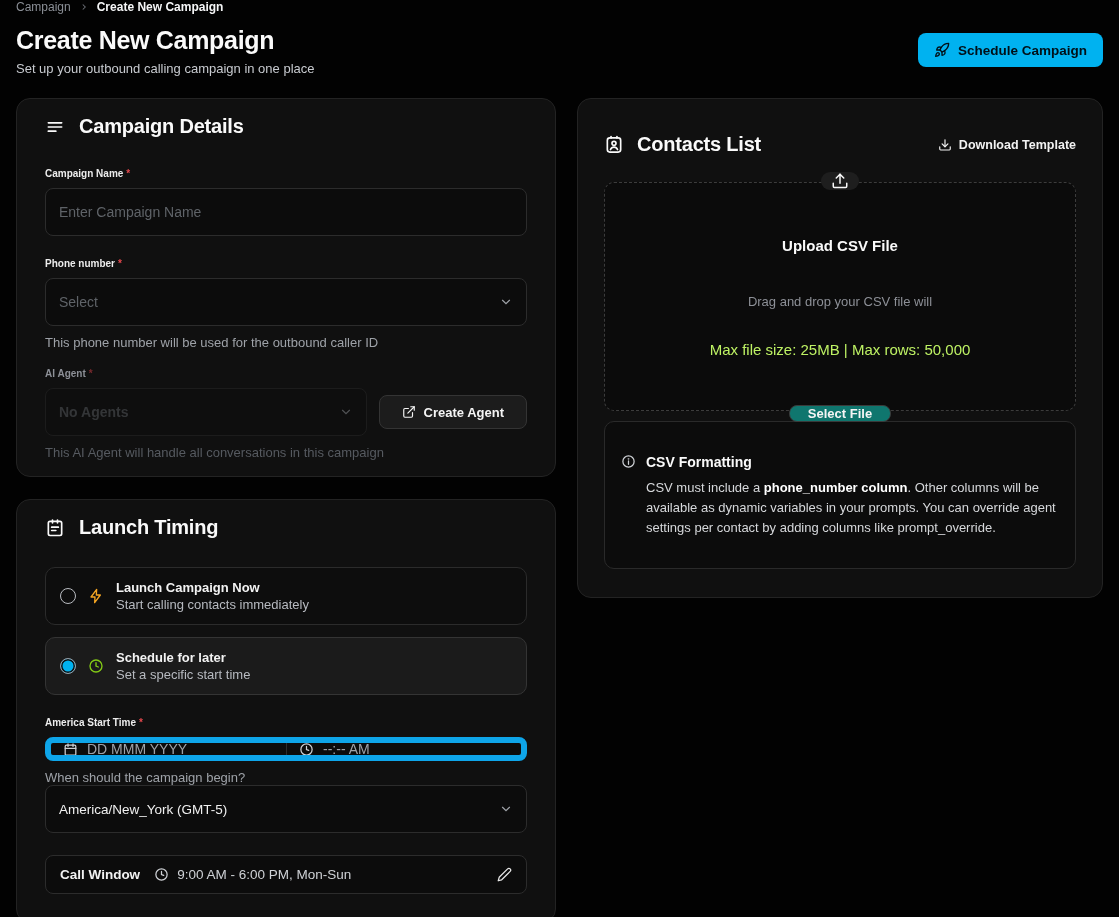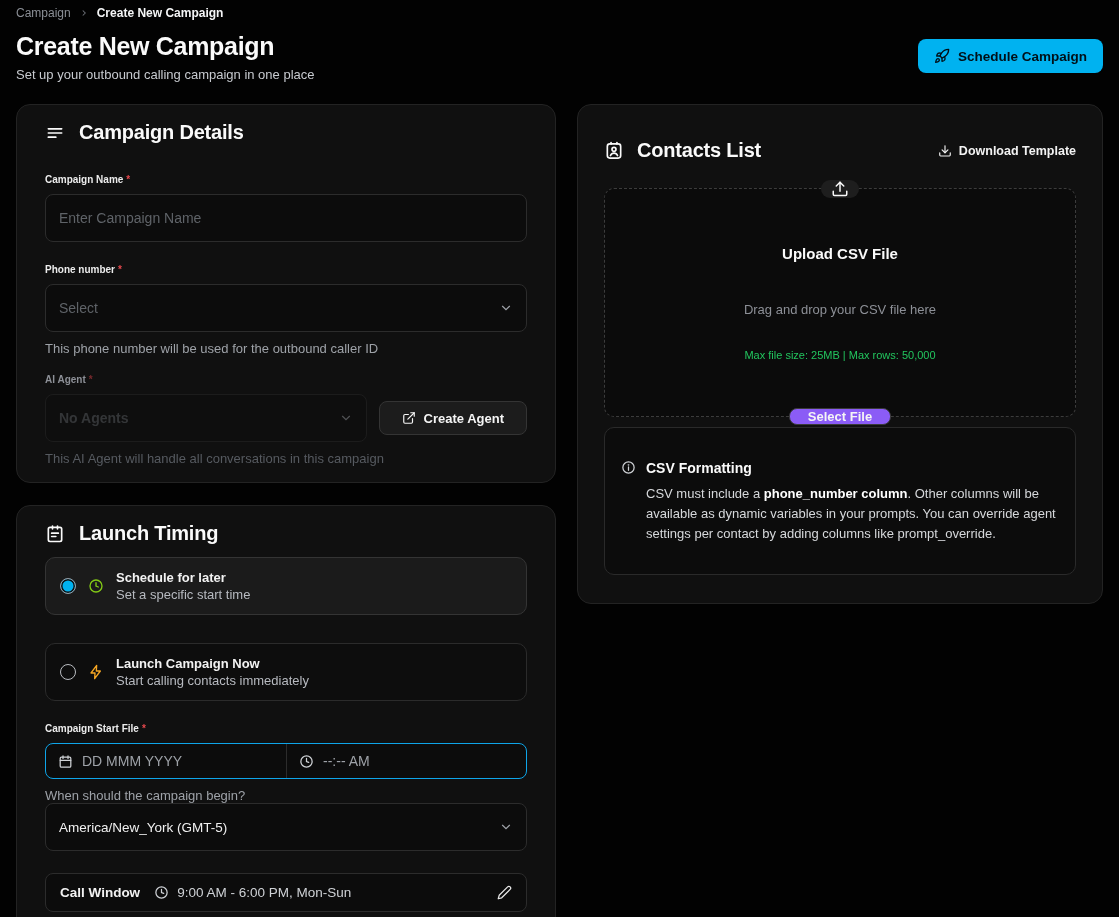--- a/index.html
+++ b/index.html
@@ -7,21 +7,21 @@
   body {
     background:#020202;
     color:#fff;
     font-family:"Liberation Sans", sans-serif;
     overflow:hidden;
     position:relative;
   }
   .page { padding:0 16px; }
 
   
-  .breadcrumb { display:flex; align-items:center; gap:8px; padding-top:6px; font-size:12px; }
+  .breadcrumb { display:flex; align-items:center; gap:8px; font-size:12px; }
   .crumb-parent { color:#8b8f96; cursor:pointer; }
   .crumb-sep { color:#6b6f76; font-size:11px; }
   .crumb-current { color:#f5f6f7; font-weight:700; }
   .header-row { display:flex; justify-content:space-between; align-items:flex-start; margin-top:12px; }
   h1.page-title { font-size:25px; font-weight:700; letter-spacing:-0.3px; color:#fafafa; }
   .page-subtitle { margin-top:6px; font-size:13px; color:#c8cbd0; }
   .btn-schedule {
     display:flex; align-items:center; gap:8px;
     background:#00b2f0; color:#001018;
     border:none; border-radius:8px;
@@ -92,22 +92,22 @@
   .option-box.selected { background:#1b1b1b; border-color:#343434; }
   .radio {
     width:16px; height:16px; border-radius:50%;
     border:1.5px solid #b9bcc1; background:transparent; flex:none;
   }
   .radio.checked { border-color:#9a9da3; background:#00b2f0; box-shadow:inset 0 0 0 1.5px #0d0d0d; }
   .option-text .opt-title { font-size:13px; font-weight:700; color:#f2f2f2; }
   .option-text .opt-sub { font-size:13px; color:#b7bac0; margin-top:2px; }
 
   .datetime {
-    display:flex; height:36px;
-    border:1px solid #0ea5e9; border-radius:8px; background:#0c0c0c;
+    display:flex; height:24px;
+    border:6px solid #0ea5e9; border-radius:8px; background:#0c0c0c;
     overflow:hidden;
     justify-content:center;
   }
   .datetime .dt-half {
     display:flex; align-items:center; gap:9px; padding:0 12px;
     width:50%; font-size:14px; color:#9ea2a8; cursor:text;
   }
   .datetime .dt-half + .dt-half { border-left:1px solid #2c2c2c; }
 
   .call-window {
@@ -130,23 +130,23 @@
     background:#0b0b0b;
     height:229px;
     display:flex; flex-direction:column; align-items:center; justify-content:center;gap:31px;
   }
   .upload-badge {
     width:38px; height:38px; border-radius:10px; background:#1e1e1e;
     display:flex; align-items:center; justify-content:center;
   }
   .dz-title { font-size:15px; font-weight:700; margin-top:16px; color:#fafafa; }
   .dz-hint { font-size:13px; color:#8d9097; margin-top:9px; }
-  .dz-limits { font-size:11px; color:#22c55e; margin-top:1px; }
+  .dz-limits { font-size:15px; color:#bef264; margin-top:1px; }
   .btn-selectfile {
-    margin-top:16px; background:#8b5cf6; border:1px solid #3a3a3a; border-radius:8px;
+    margin-top:16px; background:#0f766e; border:1px solid #3a3a3a; border-radius:8px;
     color:#f5f5f5; font-size:13px; font-weight:700; padding:0 18px; cursor:pointer;
     font-family:"Liberation Sans", sans-serif;
   }
 
   .csv-note {
     margin-top:10px;
     border:1px solid #2a2a2a; border-radius:10px; background:#0c0c0c;
     padding:30px 16px; display:flex; gap:10px;
   }
   .csv-note-body { font-size:13px; color:#d6d8db; line-height:1.55; }
@@ -257,49 +257,49 @@
                 <rect x="4" y="4" width="16" height="17" rx="2"></rect>
                 <line x1="9" y1="2.5" x2="9" y2="6"></line>
                 <line x1="15" y1="2.5" x2="15" y2="6"></line>
                 <line x1="8" y1="11" x2="16" y2="11"></line>
                 <line x1="8" y1="15" x2="13" y2="15"></line>
               </svg>
           </span>
           <span class="card-title">Launch Timing</span>
         </div>
 
+        <div class="option-box" style="margin-top:28px;">
+          <span class="radio"></span>
+          <span class="icon">
+            <svg width="16" height="16" viewBox="0 0 24 24" fill="none" stroke="#f5a623" stroke-width="2" stroke-linejoin="round">
+                <path d="M13 2L4.5 13.5h6L10 22l8.5-11.5h-6L13 2z"></path>
+              </svg>
+          </span>
+          <span class="option-text">
+            <div class="opt-title">Launch Campaign Now</div>
+            <div class="opt-sub">Start calling contacts immediately</div>
+          </span>
+        </div>
+
         <div class="option-box selected">
           <span class="radio checked"></span>
           <span class="icon">
             <svg width="16" height="16" viewBox="0 0 24 24" fill="none" stroke="#84cc16" stroke-width="2" stroke-linecap="round">
                 <circle cx="12" cy="12" r="9"></circle>
                 <polyline points="12 7 12 12 15.5 13.5"></polyline>
               </svg>
           </span>
           <span class="option-text">
             <div class="opt-title">Schedule for later</div>
             <div class="opt-sub">Set a specific start time</div>
           </span>
         </div>
 
-        <div class="option-box" style="margin-top:28px;">
-          <span class="radio"></span>
-          <span class="icon">
-            <svg width="16" height="16" viewBox="0 0 24 24" fill="none" stroke="#f5a623" stroke-width="2" stroke-linejoin="round">
-                <path d="M13 2L4.5 13.5h6L10 22l8.5-11.5h-6L13 2z"></path>
-              </svg>
-          </span>
-          <span class="option-text">
-            <div class="opt-title">Launch Campaign Now</div>
-            <div class="opt-sub">Start calling contacts immediately</div>
-          </span>
-        </div>
-
         <div class="field-label mt22">
-          <span>Campaign Start File</span><span class="req">*</span>
+          <span>America Start Time</span><span class="req">*</span>
         </div>
         <div class="datetime">
           <div class="dt-half">
             <span class="icon">
               <svg width="15" height="15" viewBox="0 0 24 24" fill="none" stroke="#cfd2d6" stroke-width="2" stroke-linecap="round">
                   <rect x="3.5" y="5" width="17" height="16" rx="2"></rect>
                   <line x1="8" y1="3" x2="8" y2="7"></line>
                   <line x1="16" y1="3" x2="16" y2="7"></line>
                   <line x1="3.5" y1="10" x2="20.5" y2="10"></line>
                 </svg>
@@ -379,21 +379,21 @@
           <div class="upload-badge">
             <span class="icon">
               <svg width="18" height="18" viewBox="0 0 24 24" fill="none" stroke="#fafafa" stroke-width="2" stroke-linecap="round" stroke-linejoin="round">
                   <path d="M21 15v4a1.5 1.5 0 0 1-1.5 1.5h-15A1.5 1.5 0 0 1 3 19v-4"></path>
                   <polyline points="7 8 12 3 17 8"></polyline>
                   <line x1="12" y1="3" x2="12" y2="15"></line>
                 </svg>
             </span>
           </div>
           <div class="dz-title">Upload CSV File</div>
-          <div class="dz-hint">Drag and drop your CSV file here</div>
+          <div class="dz-hint">Drag and drop your CSV file will</div>
           <div class="dz-limits">Max file size: 25MB | Max rows: 50,000</div>
           <button class="btn-selectfile">Select File</button>
         </div>
 
         <div class="csv-note">
           <span class="icon" style="margin-top:2px;">
             <svg width="15" height="15" viewBox="0 0 24 24" fill="none" stroke="#cfd2d6" stroke-width="2" stroke-linecap="round">
                 <circle cx="12" cy="12" r="9"></circle>
                 <line x1="12" y1="11" x2="12" y2="16.5"></line>
                 <circle cx="12" cy="7.6" r="0.4" fill="#cfd2d6"></circle>

